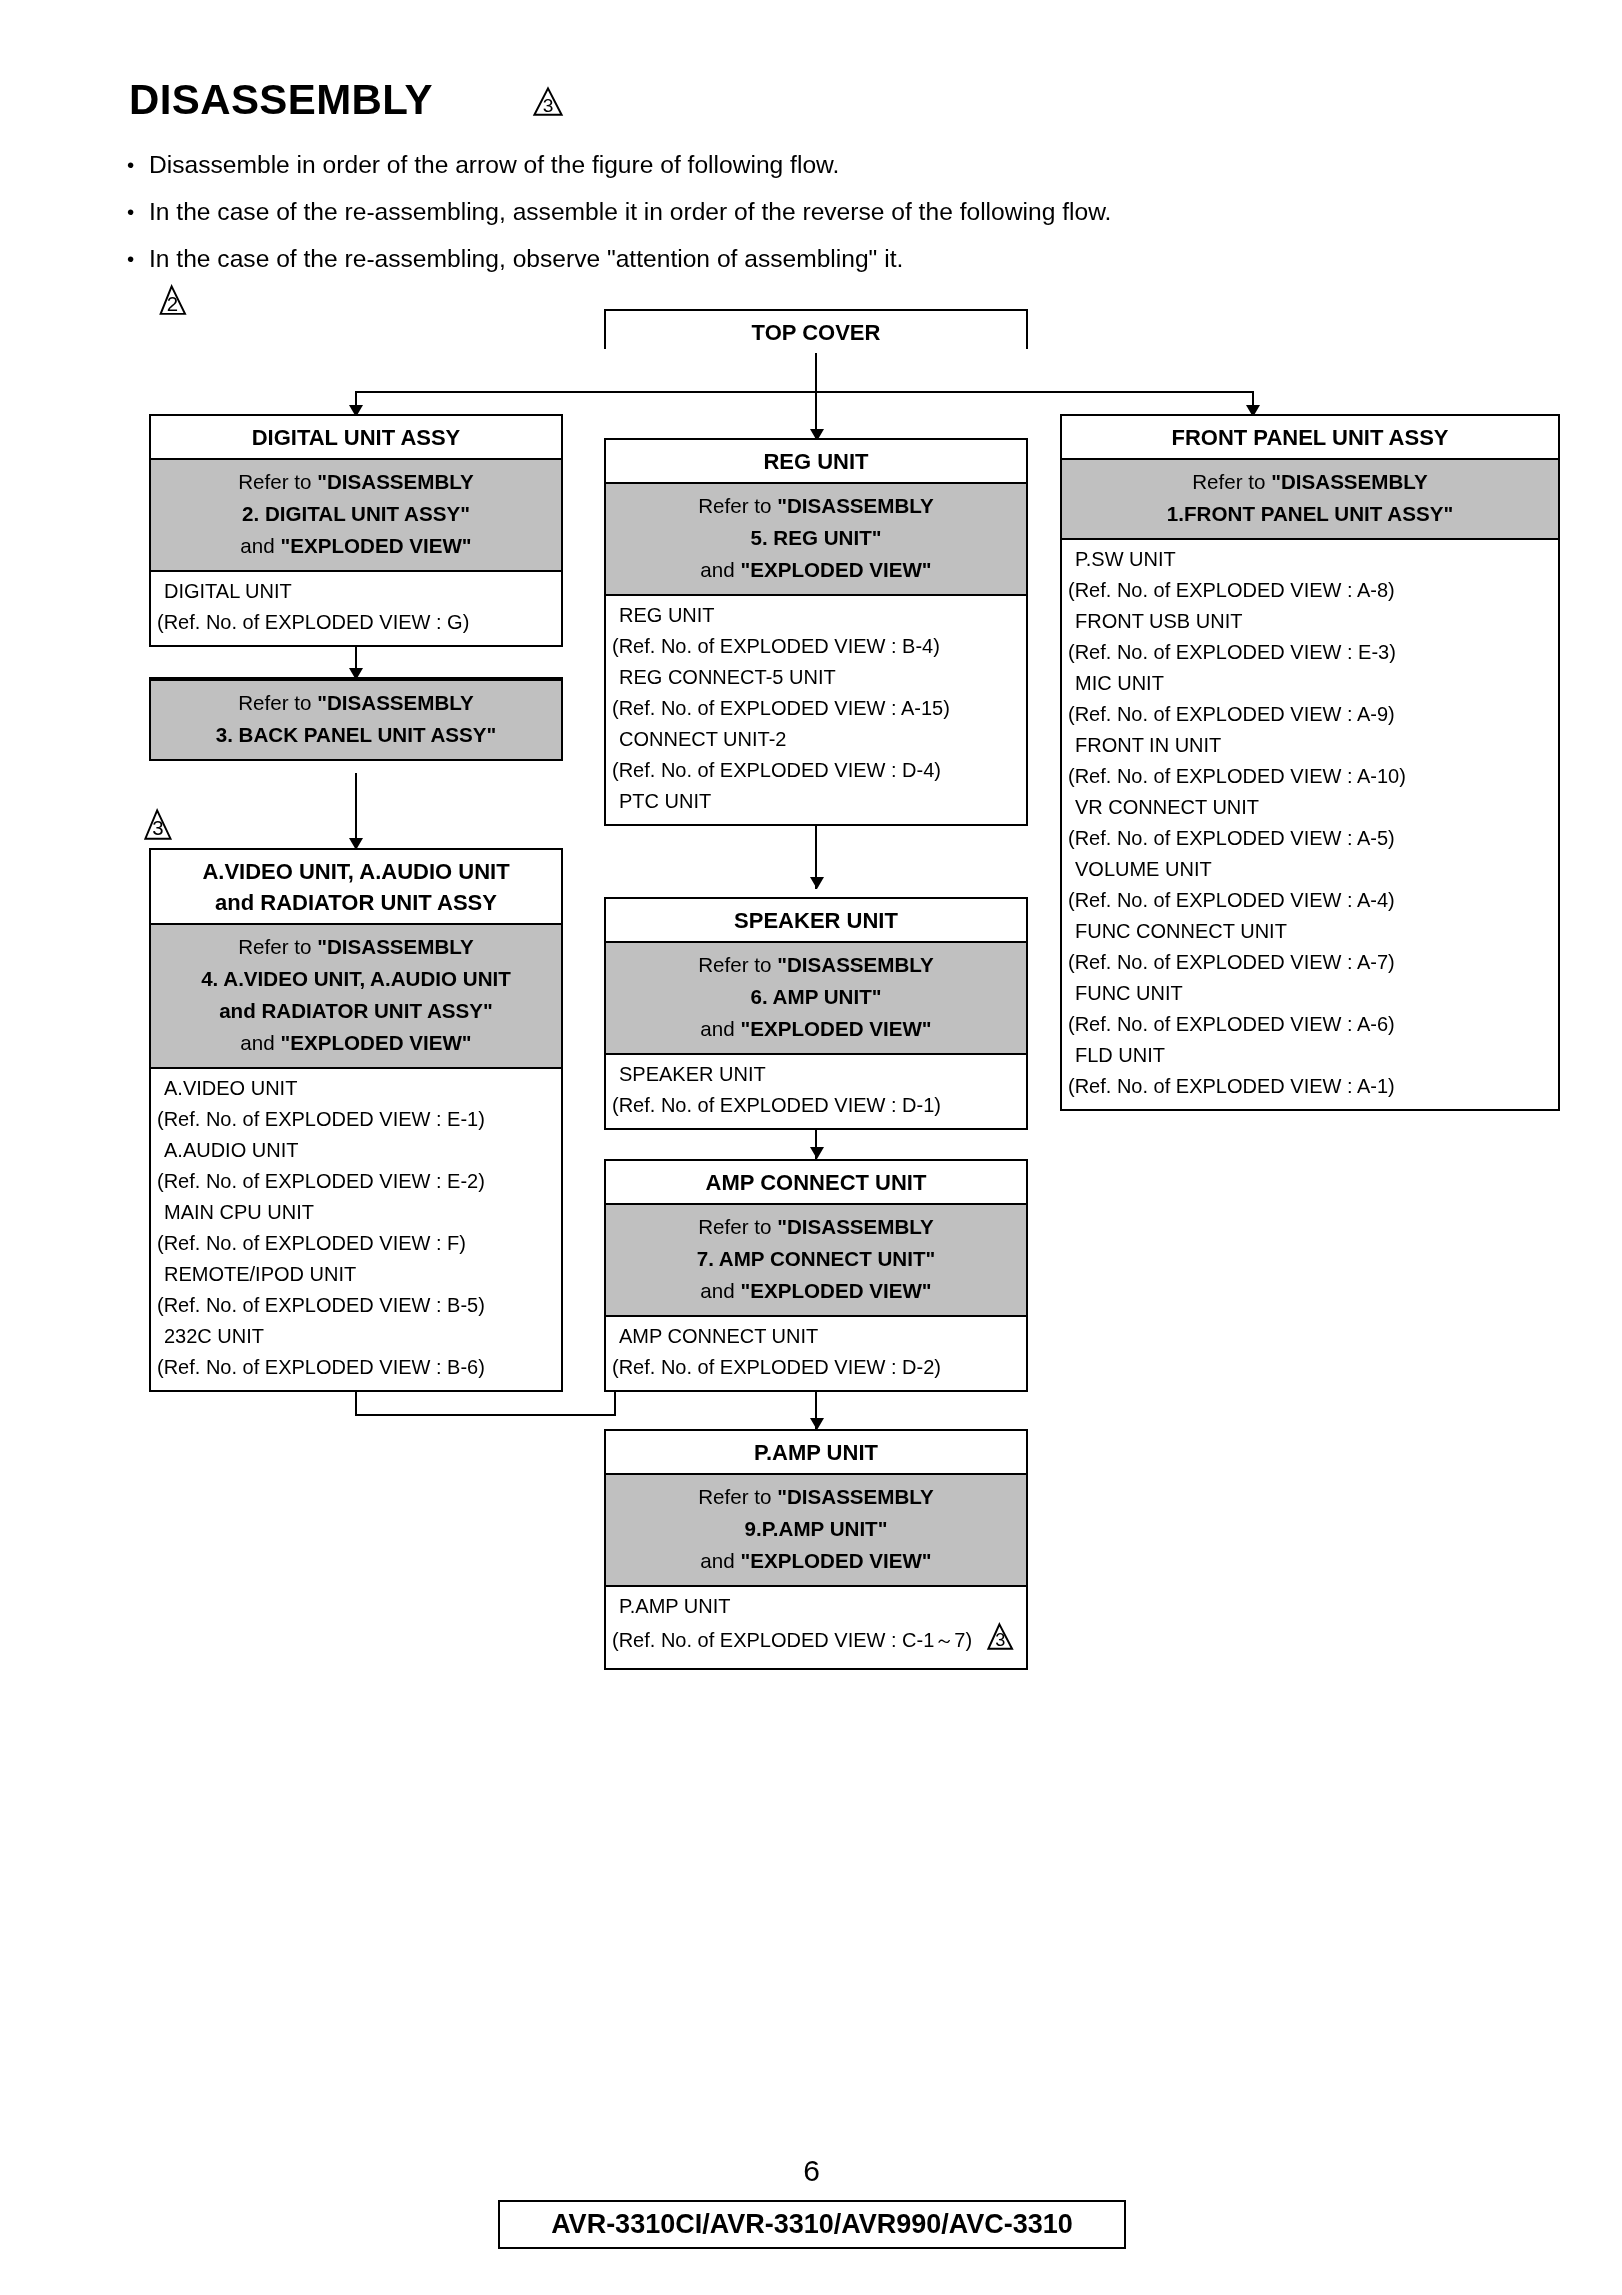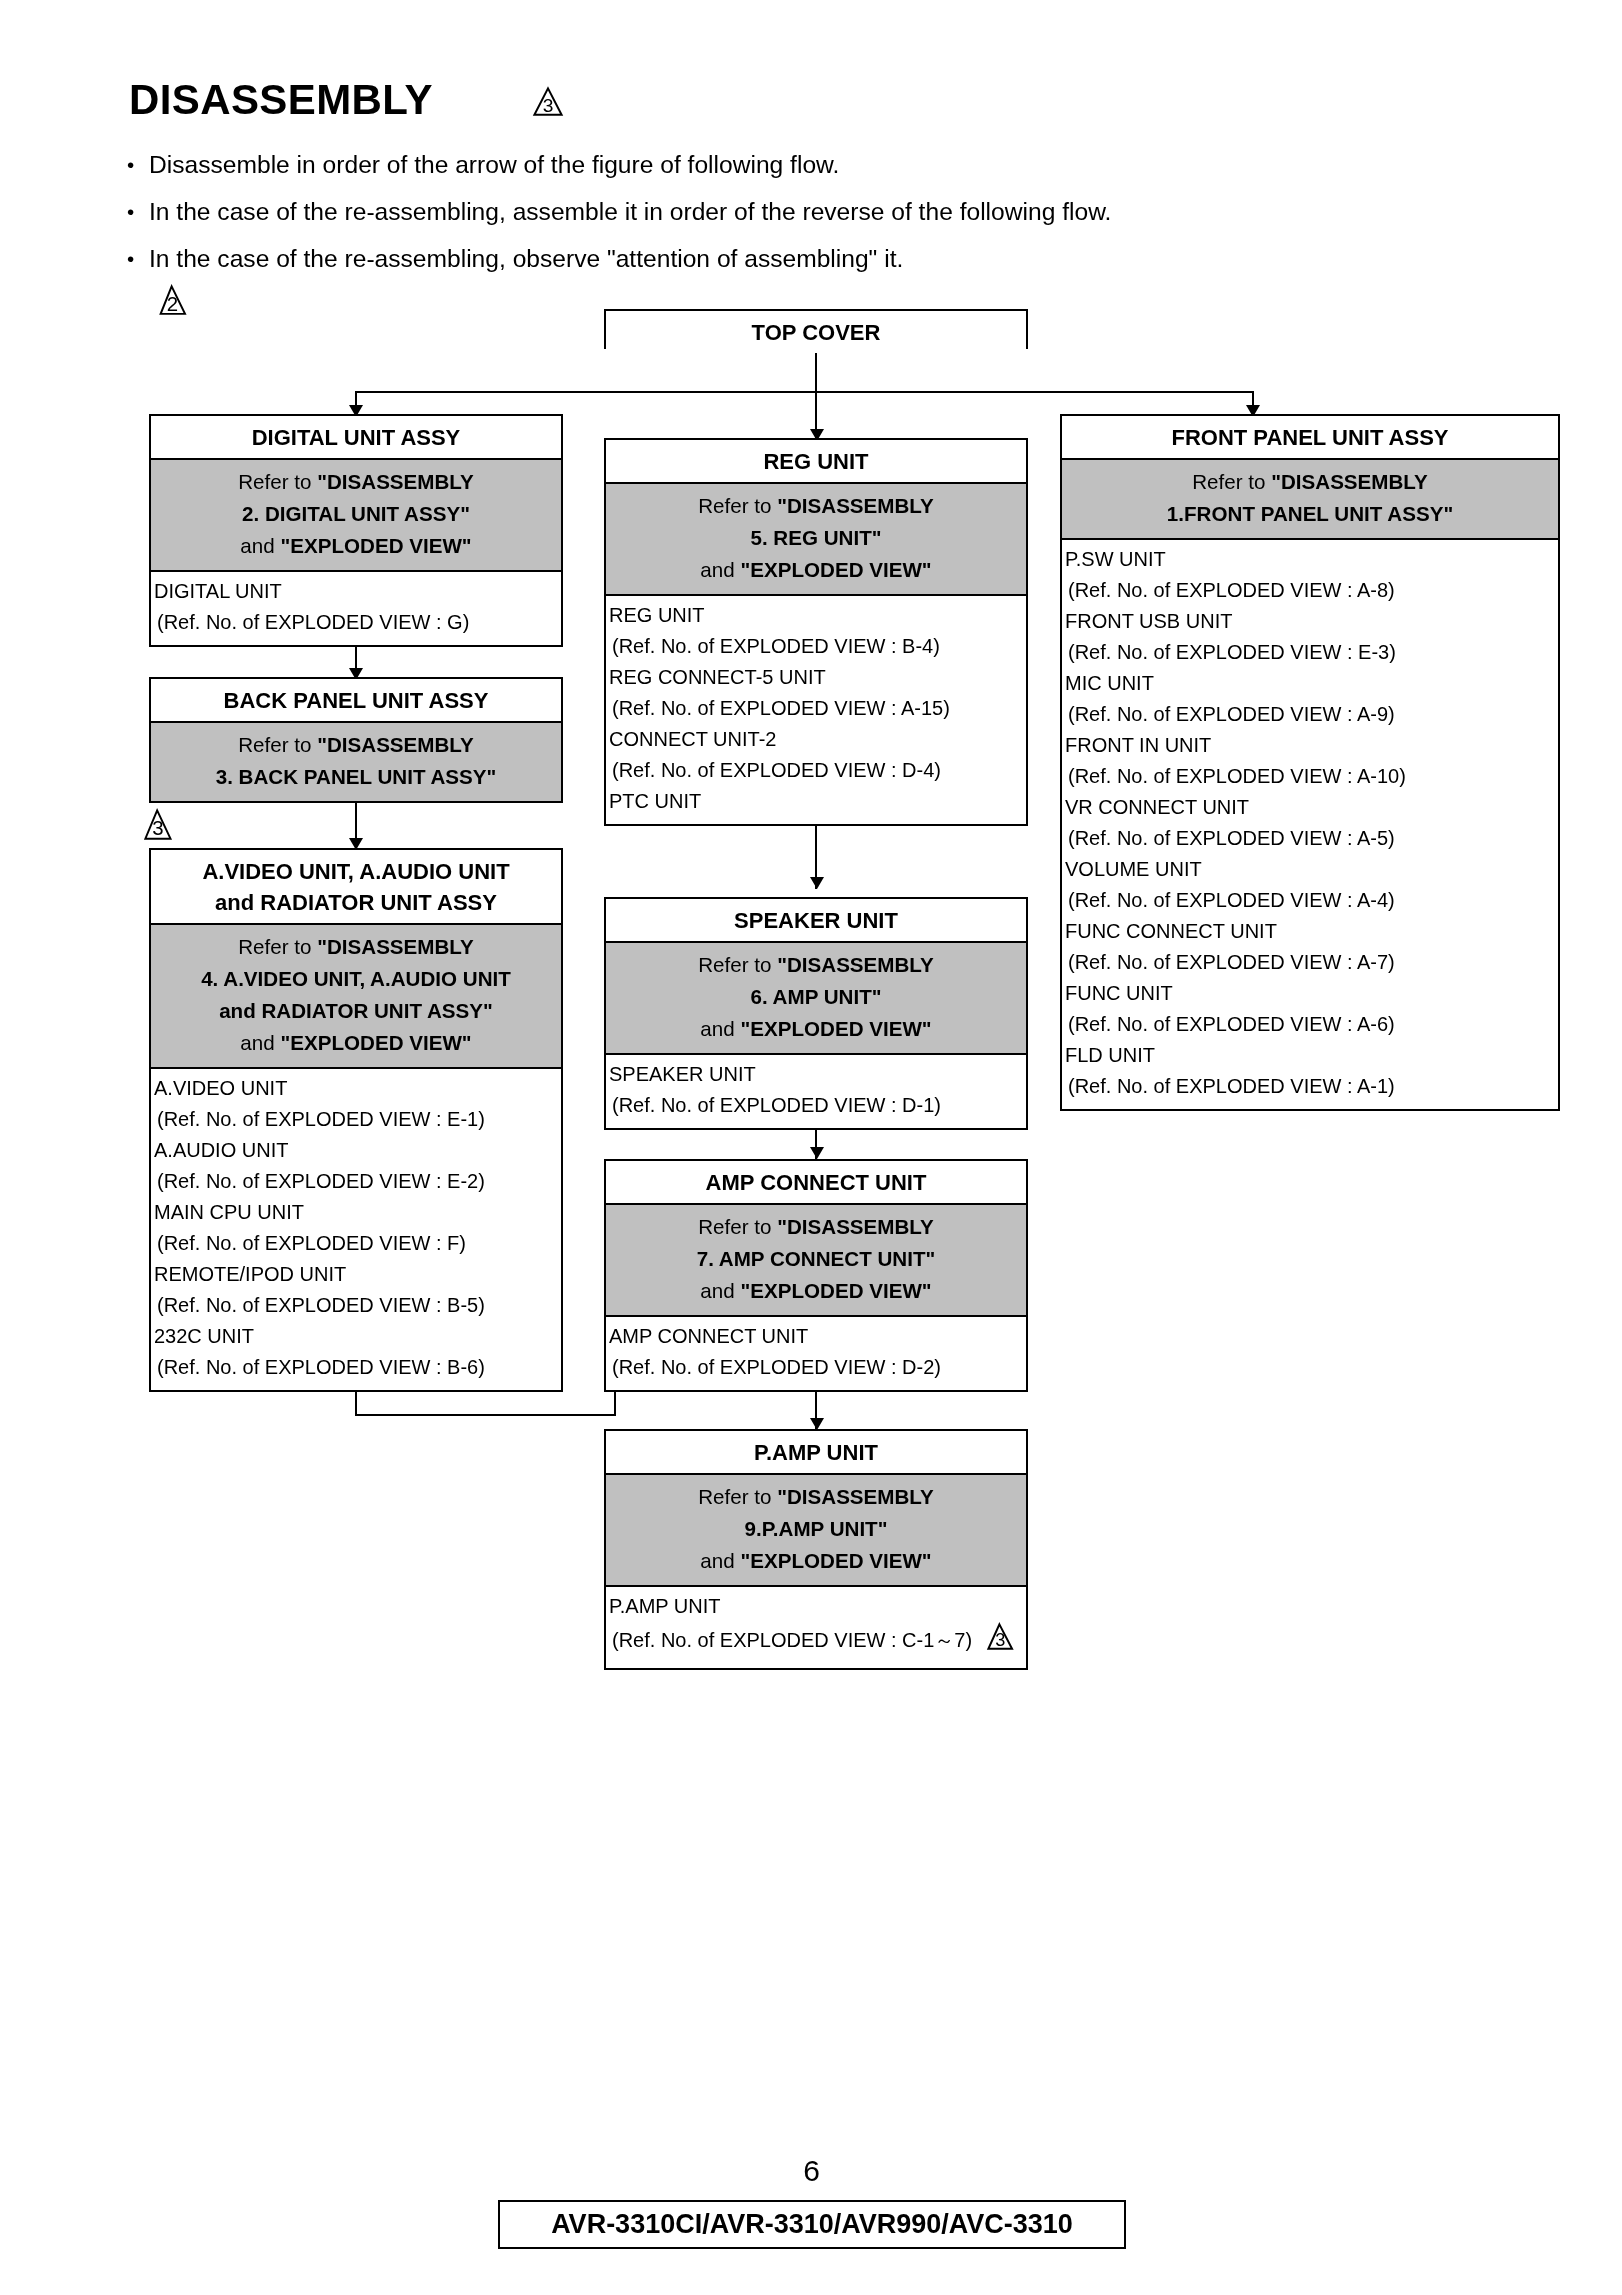--- a/index.html
+++ b/index.html
@@ -20,21 +20,21 @@
   #tri2{position:absolute;left:158px;top:284px;}
 
   
   #chart{position:absolute;left:0;top:0;width:1623px;height:1704px;}
   .box{position:absolute;border:2.4px solid #000;background:#c4b5fd;box-sizing:border-box;}
   .bx-title{text-align:center;font-weight:bold;font-size:22px;line-height:31px;padding:5.5px 3.2px 5.5px;background:#fff;}
   .bx-refer{background:#c0c0c0;padding:6.3px 3.2px 8px;border-top:2.4px solid #000;}
   .rline{text-align:center;font-size:20.6px;line-height:32px;}
   .rline b{font-weight:bold;}
   .bx-parts{background:#fff;border-top:2.4px solid #000;padding:4px 0 7.1px 0;}
-  .pname{font-size:20px;line-height:31px;padding-left:3px;}
+  .pname{font-size:20px;line-height:31px;padding-left:13px;}
   .pref{font-size:20px;line-height:31px;padding-left:6px;}
   .pref .inl-tri{display:inline-block;vertical-align:-4.8px;margin-left:8px;}
 
   
   .ln{position:absolute;background:#000;}
   .arrow{position:absolute;width:0;height:0;border-left:7.1px solid transparent;border-right:7.1px solid transparent;border-top:12px solid #000;}
 
   
   #pageno{position:absolute;left:0;top:2154px;width:1623px;text-align:center;font-size:30px;}
   #modelbar{position:absolute;left:498px;top:2200px;width:628px;border:2.4px solid #000;text-align:center;
@@ -119,21 +119,20 @@
       <div class="rline"><span></span><b>2. DIGITAL UNIT ASSY"</b></div>
       <div class="rline"><span>and </span><b>"EXPLODED VIEW"</b></div>
     </div>
     <div class="bx-parts">
       <div class="pname">DIGITAL UNIT</div>
       <div class="pref">(Ref. No. of EXPLODED VIEW : G)</div>
     </div>
   </div>
 
   <div class="box" style="left:149px;top:677px;width:414px;">
-    <div class="bx-title">BACK PANEL UNIT ASSY</div>
     <div class="bx-refer">
       <div class="rline"><span>Refer to </span><b>"DISASSEMBLY</b></div>
       <div class="rline"><span></span><b>3. BACK PANEL UNIT ASSY"</b></div>
     </div>
   </div>
 
   <div style="position:absolute;left:143px;top:807px;" class="tri">
     <svg width="33" height="35" viewBox="0 0 42 44">
       <polygon points="18,4 35,40 3,40" fill="#fff" stroke="#000" stroke-width="2.5"></polygon>
       <text x="19" y="36" font-family="Liberation Sans, sans-serif" font-size="26" text-anchor="middle" fill="#000">3</text>

